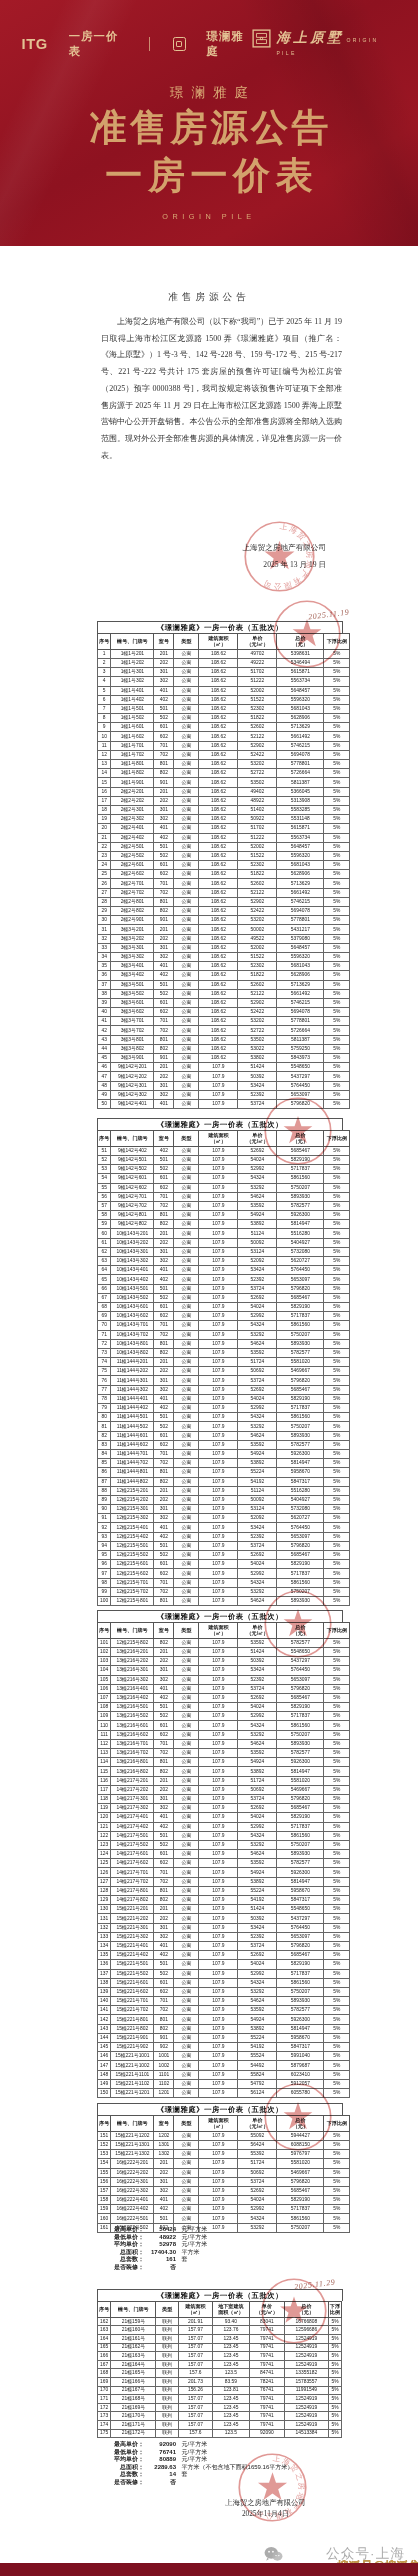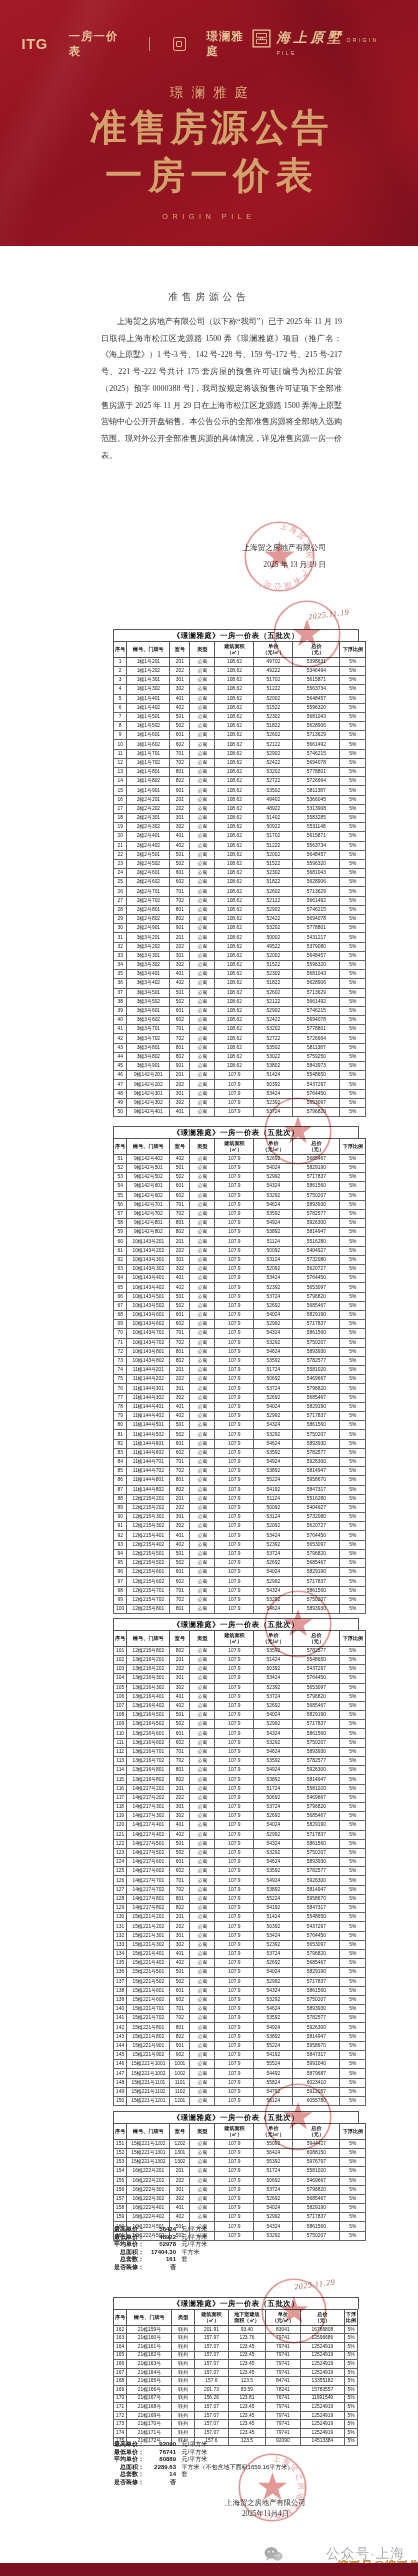--- a/index.html
+++ b/index.html
@@ -35,21 +35,21 @@
   .notice-title{position:absolute;left:0;width:418px;top:45px;text-align:center;
                 font-size:9.6px;letter-spacing:4px;color:#3a3a3a;}
   .notice-body{position:absolute;left:101px;top:68px;width:241px;font-size:8px;line-height:16.7px;
                text-align:justify;text-indent:2em;color:#333;}
   .sign1{position:absolute;right:92px;top:293px;text-align:right;font-size:7.6px;color:#333;line-height:17px;}
   
   .seal{position:absolute;mix-blend-mode:multiply;opacity:.85;pointer-events:none;}
   .hand{position:absolute;font-style:italic;color:#94483a;font-size:8px;transform:rotate(-7deg);
         font-family:"Liberation Serif",serif;letter-spacing:0.6px;opacity:.85;}
   
-  .tblock{position:absolute;left:113px;width:245px;margin-top:8px;}
+  .tblock{position:absolute;left:97px;width:245px;}
   .ttitle{width:244px;border:0.6px solid #555;border-bottom:none;text-align:center;
           font-size:7.3px;font-weight:bold;letter-spacing:0.6px;color:#111;padding:0.6px 0;}
   table.ptable{width:245px;border-collapse:collapse;table-layout:fixed;
                font-family:"Liberation Sans","DejaVu Sans",sans-serif;}
   .ptable th{border:0.6px solid #555;font-size:5.1px;font-weight:bold;color:#111;
              white-space:pre-line;line-height:6.2px;padding:1.1px 0;}
   .ptable td{border:0.6px solid #666;font-size:4.9px;color:#1a1a1a;text-align:center;
              line-height:6px;padding:1.1px 0;}
   .apt th:nth-child(1),.apt td:nth-child(1){width:12.4px}
   .apt th:nth-child(2),.apt td:nth-child(2){width:42px}

